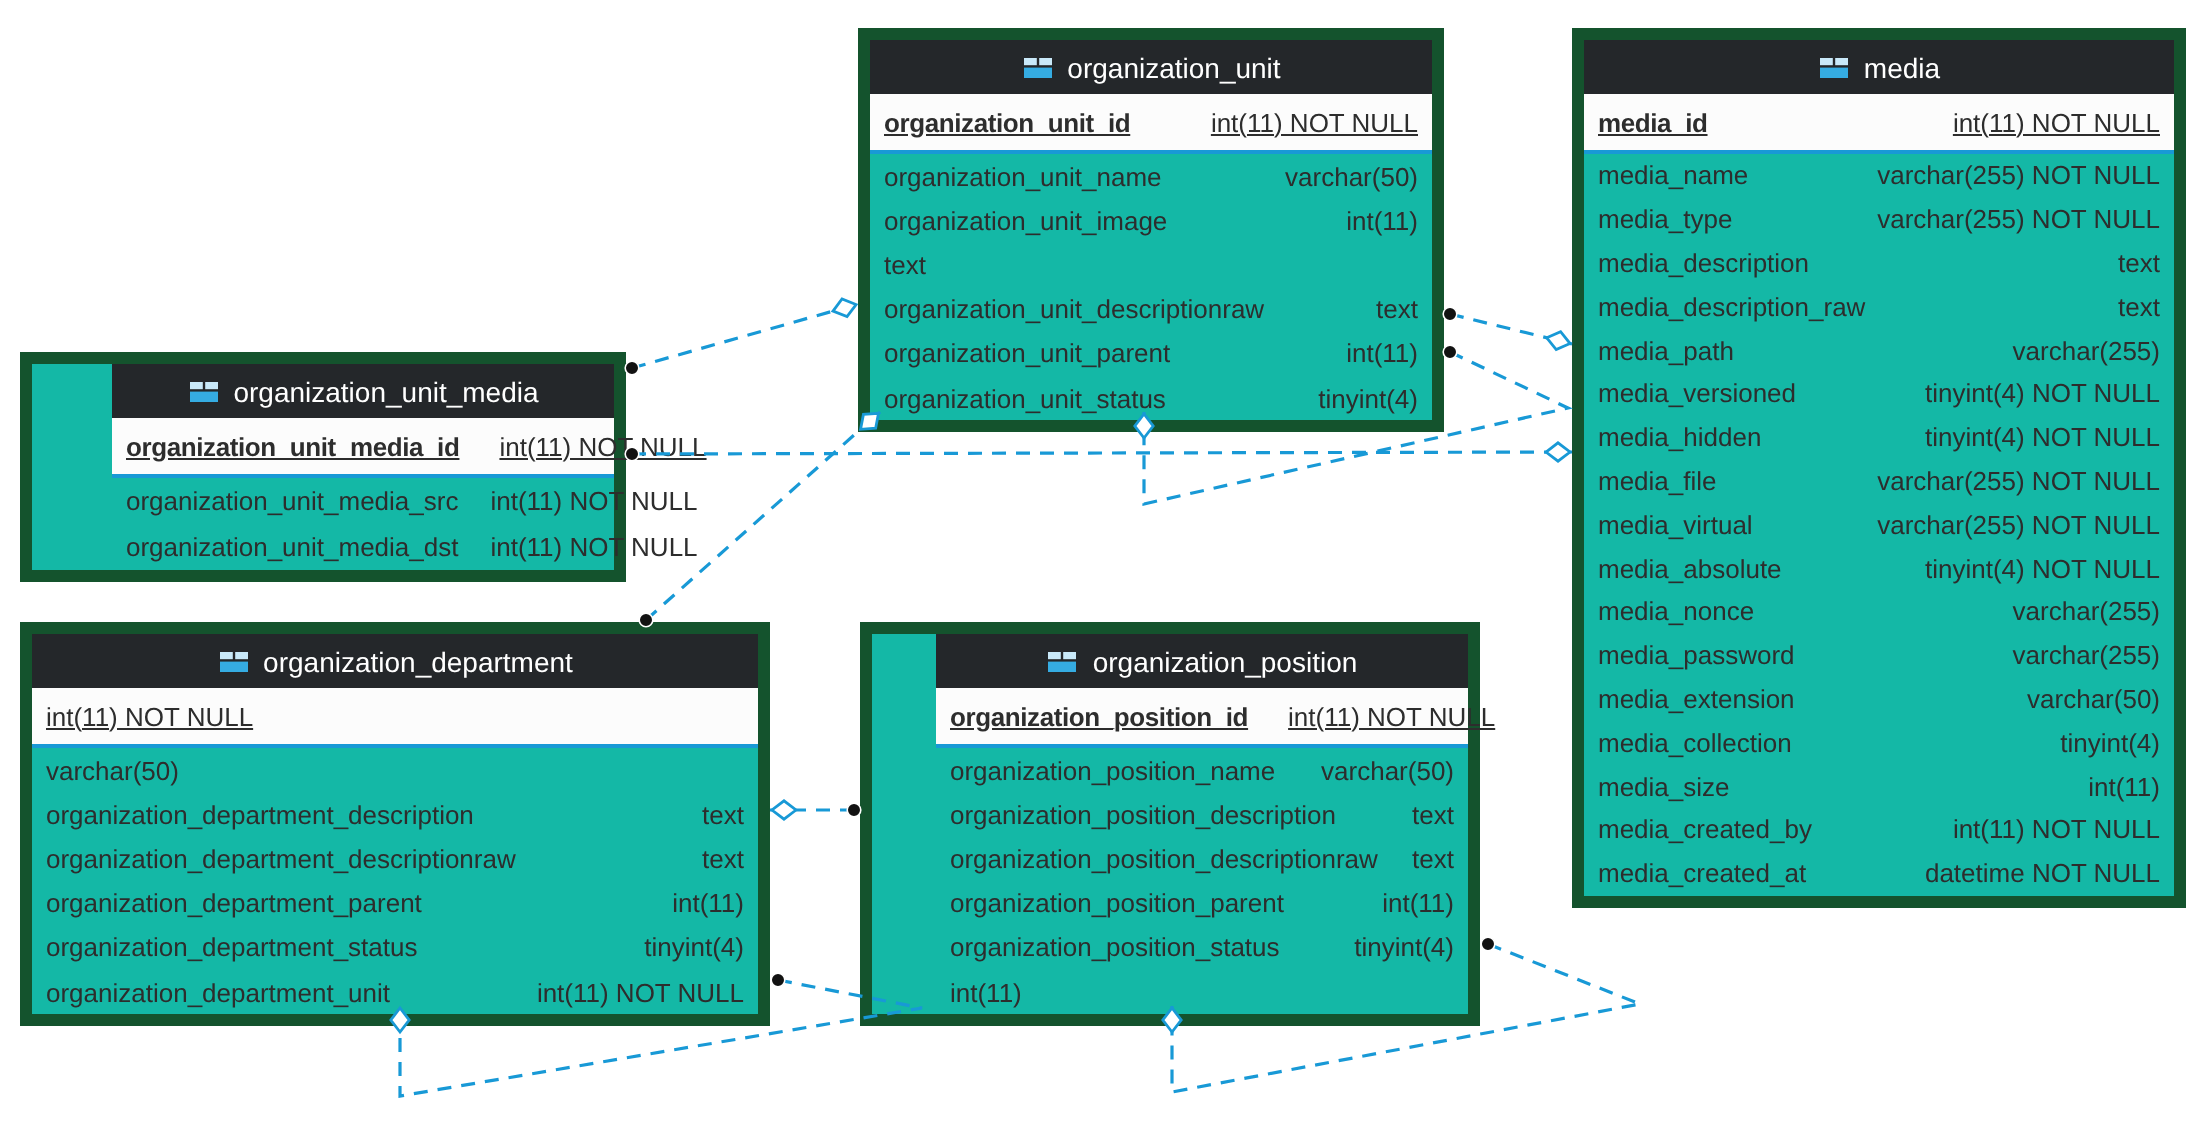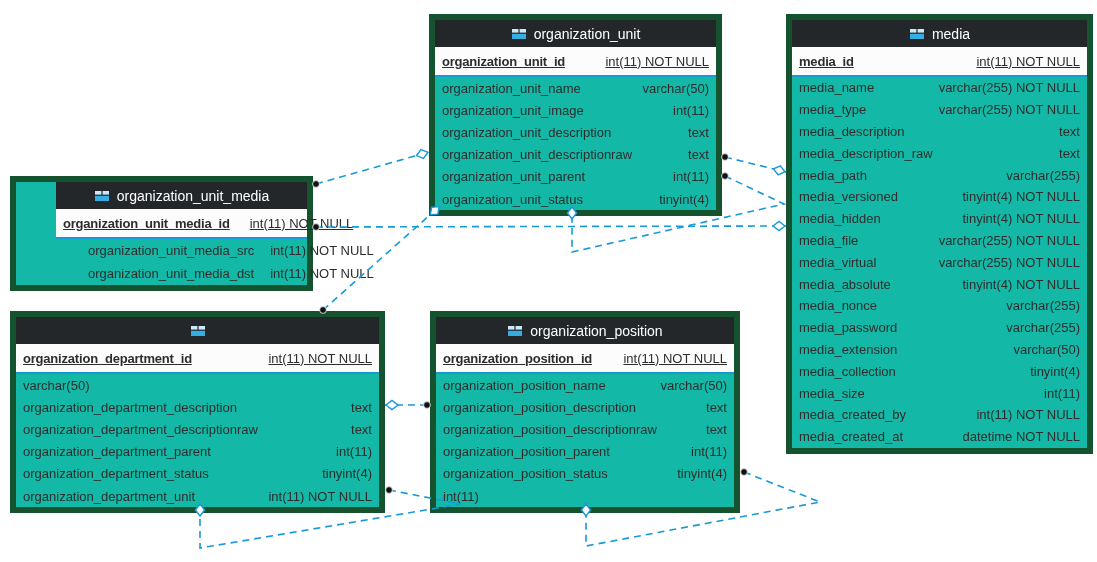--- a/index.html
+++ b/index.html
@@ -20,28 +20,28 @@
     height:28px;display:flex;align-items:center;justify-content:space-between;
     padding:0 7px;border-bottom:2px solid #1899d6;background:#fcfcfc;
     font-size:13px;color:#2d2d2d;white-space:nowrap;gap:20px;text-decoration:underline;
   }
   .tbl-pk .cname{font-weight:bold;letter-spacing:-0.2px;}
   .tbl-row{
     height:22.2px;display:flex;align-items:center;justify-content:space-between;
     padding:0 7px;font-size:13px;color:#2d2d2d;white-space:nowrap;gap:16px;
   }
   .tbl--media .tbl-row{height:21.8px;}
-  .tbl--organization_unit_media .tbl-row{height:23px;margin-left:25px;}
+  .tbl--organization_unit_media .tbl-row{height:23px;}
   .ctype{text-align:right;}
   
   .tbl--organization_unit{left:429px;top:14px;width:293px;}
   .tbl--media{left:786px;top:14px;width:307px;}
   .tbl--organization_unit_media{left:10px;top:176px;width:303px;padding-left:40px;}
   .tbl--organization_department{left:10px;top:311px;width:375px;}
-  .tbl--organization_position{left:430px;top:311px;width:310px;}
+  .tbl--organization_position{left:430px;top:311px;width:310px;padding-left:32px;}
   svg.wires{position:absolute;left:0;top:0;z-index:3;pointer-events:none;}
 </style>
 </head>
 <body>
 
 <div class="canvas" id="canvas">
   <div id="tables">
       <div class="tbl tbl--organization_unit">
         <div class="tbl-header">
           <svg width="16" height="12" viewBox="0 0 16 12">
@@ -58,21 +58,20 @@
         </div>
         <div class="tbl-row">
           <span class="cname">organization_unit_name</span>
           <span class="ctype">varchar(50)</span>
         </div>
         <div class="tbl-row">
           <span class="cname">organization_unit_image</span>
           <span class="ctype">int(11)</span>
         </div>
         <div class="tbl-row">
-          <span class="cname">organization_unit_description</span>
           <span class="ctype">text</span>
         </div>
         <div class="tbl-row">
           <span class="cname">organization_unit_descriptionraw</span>
           <span class="ctype">text</span>
         </div>
         <div class="tbl-row">
           <span class="cname">organization_unit_parent</span>
           <span class="ctype">int(11)</span>
         </div>
@@ -188,23 +187,23 @@
         </div>
       </div>
       <div class="tbl tbl--organization_department">
         <div class="tbl-header">
           <svg width="16" height="12" viewBox="0 0 16 12">
             <rect x="0" y="0" width="16" height="12" fill="#24272a"></rect>
             <rect x="1" y="1" width="6.4" height="3.6" fill="#c9e9f9"></rect>
             <rect x="8.6" y="1" width="6.4" height="3.6" fill="#c9e9f9"></rect>
             <rect x="1" y="5.8" width="14" height="5.2" fill="#35ace2"></rect>
           </svg>
-        </div>
-        <div class="tbl-pk">
-          <span class="cname">organization_department_id</span>
+          <span class="title">organization_department</span>
+        </div>
+        <div class="tbl-pk">
           <span class="ctype">int(11) NOT NULL</span>
         </div>
         <div class="tbl-row">
           <span class="ctype">varchar(50)</span>
         </div>
         <div class="tbl-row">
           <span class="cname">organization_department_description</span>
           <span class="ctype">text</span>
         </div>
         <div class="tbl-row">

